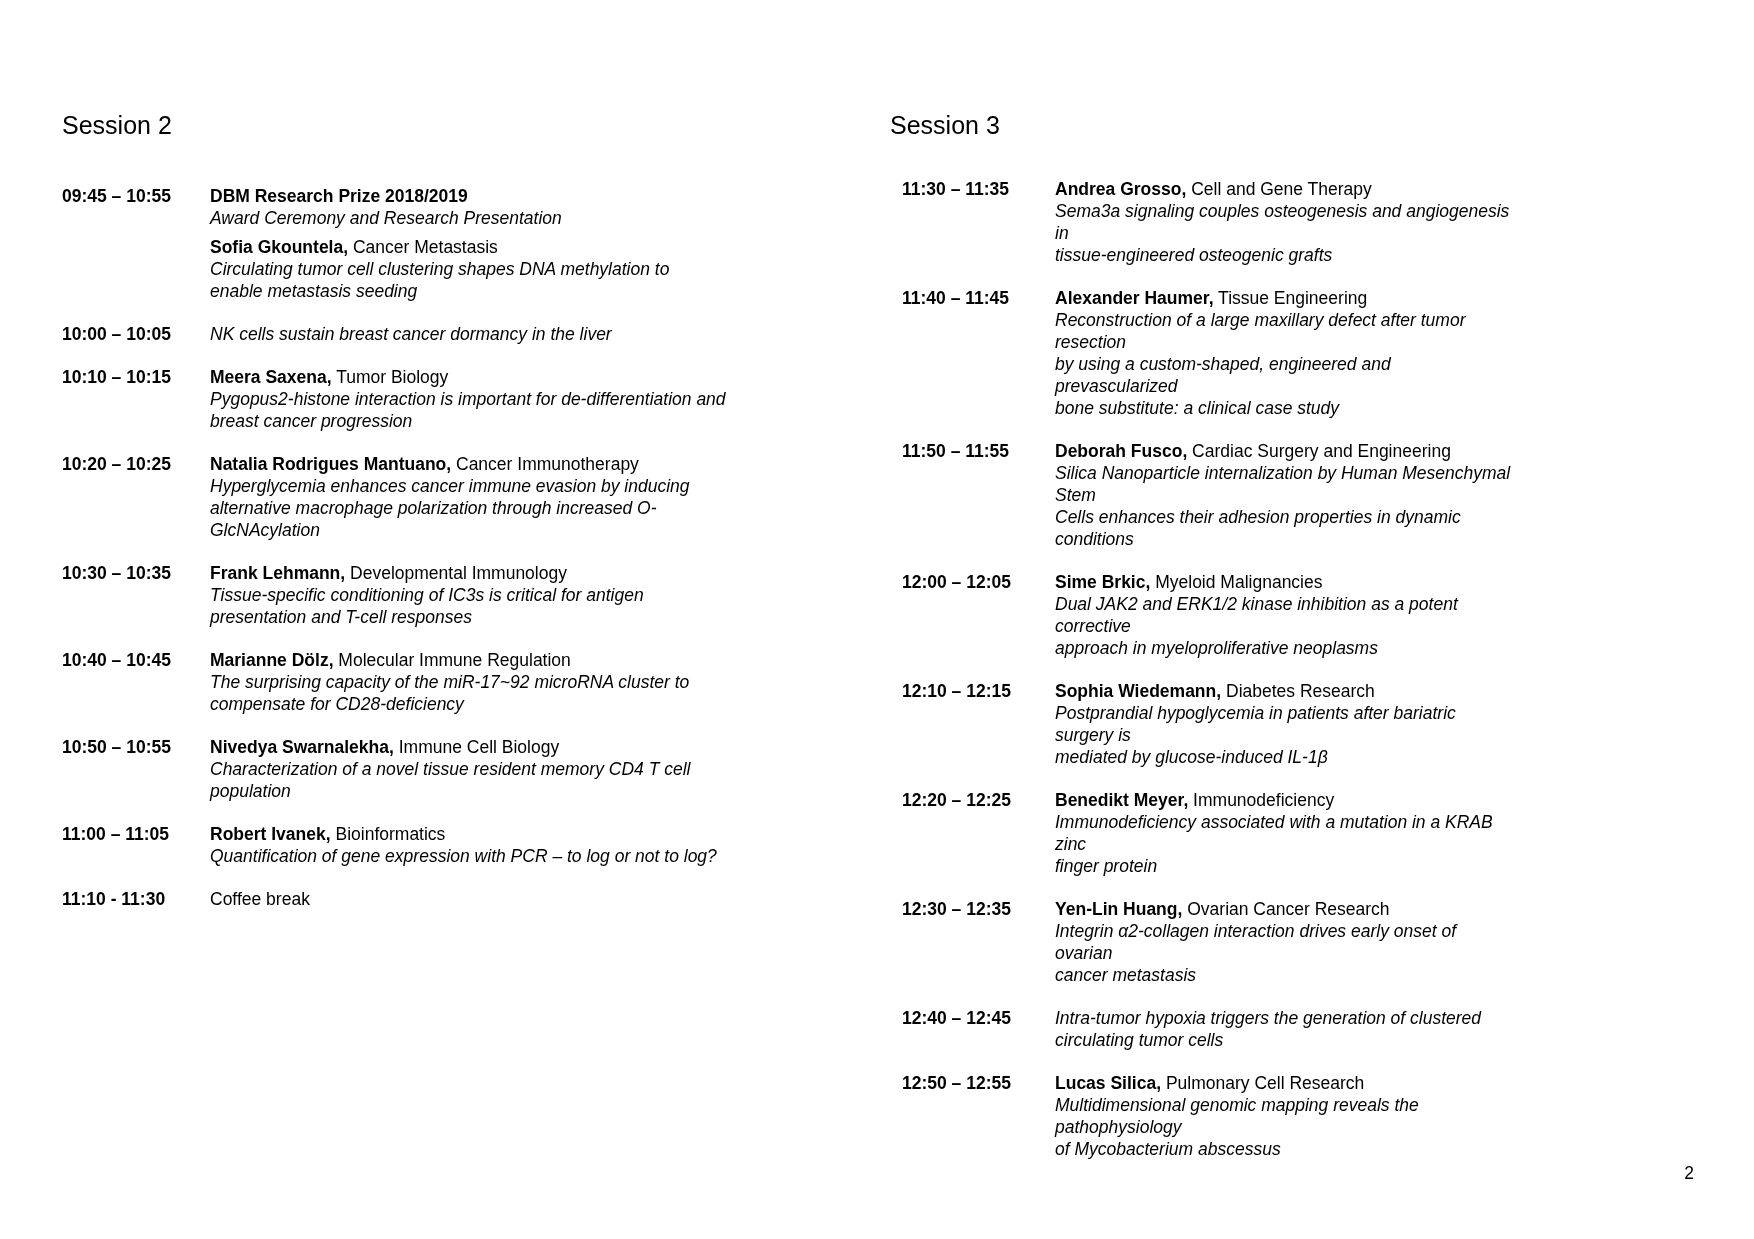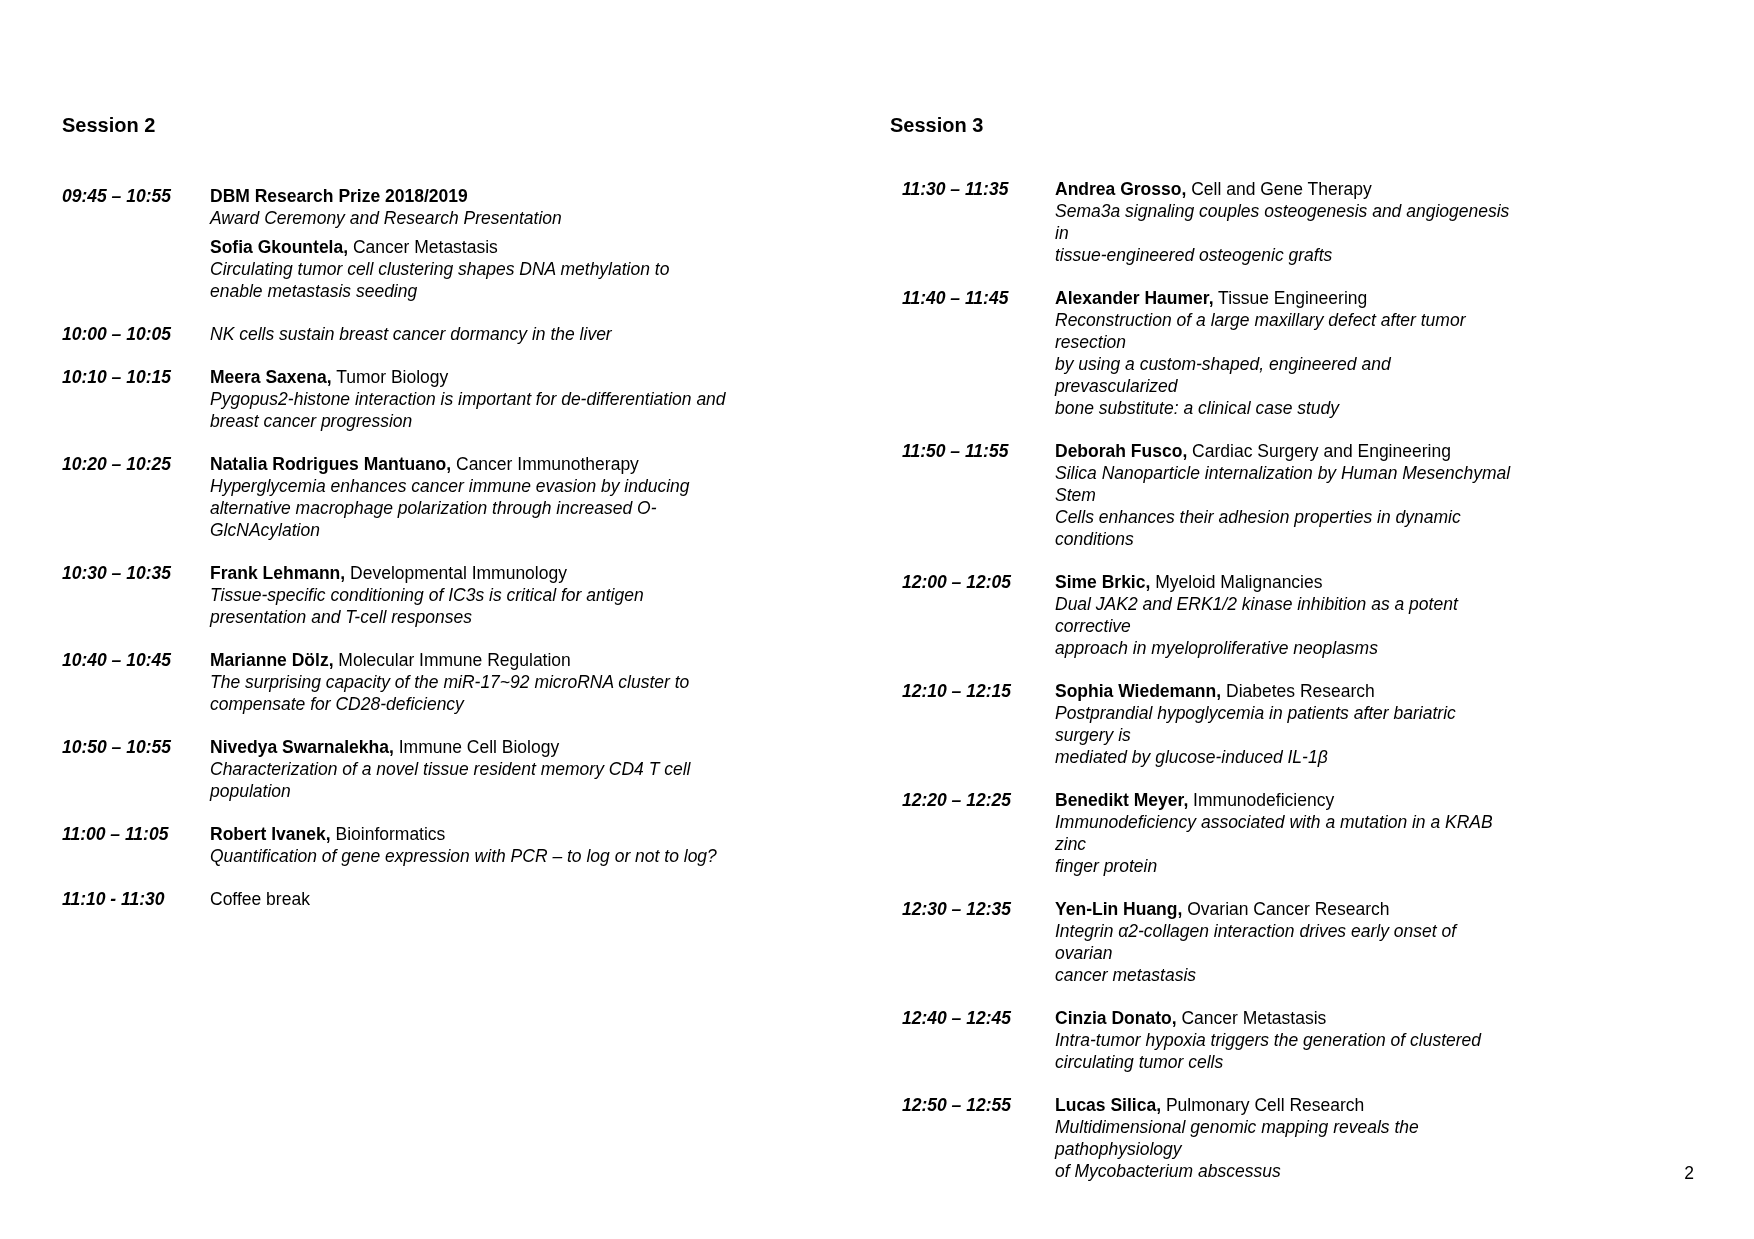--- a/index.html
+++ b/index.html
@@ -15,32 +15,31 @@
     color: #000000;
     font-family: "Liberation Sans", "DejaVu Sans", sans-serif;
     font-size: 17.5px;
     line-height: 22px;
     overflow: hidden;
   }
   .column { position: absolute; top: 114px; }
   .col-left  { left: 62px;  width: 745px; }
   .col-right { left: 890px; width: 625px; }
   .session-title {
-    font-weight: bold;
-    font-size: 20px;
+    font-weight: normal;
+    font-size: 25px;
     line-height: 22px;
   }
   .col-left  .entries { margin-top: 49px; }
   .col-right .entries { margin-top: 42px; margin-left: 12px; }
   .entry { display: flex; margin-bottom: 21px; }
   .time {
     font-weight: bold;
     flex: 0 0 auto;
     white-space: nowrap;
-    font-style: italic;
   }
   .col-left  .time { width: 148px; }
   .col-right .time { width: 153px; }
   .time.italic { }
   .content { flex: 1 1 auto; min-width: 0; }
   .part + .part { margin-top: 7px; }
   .part-head .name { font-weight: bold; }
   .part-desc {
     font-style: italic;
     white-space: pre-line;
@@ -243,21 +242,20 @@
             <div class="part-desc">Integrin α2-collagen interaction drives early onset of ovarian
 cancer metastasis</div>
           </div>
         </div>
       </div>
 
       <div class="entry">
         <div class="time">12:40 – 12:45</div>
         <div class="content">
           <div class="part">
-            <div class="part-head"><span class="name">Cinzia Donato,</span><span> Cancer Metastasis</span></div>
             <div class="part-desc">Intra-tumor hypoxia triggers the generation of clustered
 circulating tumor cells</div>
           </div>
         </div>
       </div>
 
       <div class="entry">
         <div class="time">12:50 – 12:55</div>
         <div class="content">
           <div class="part">

